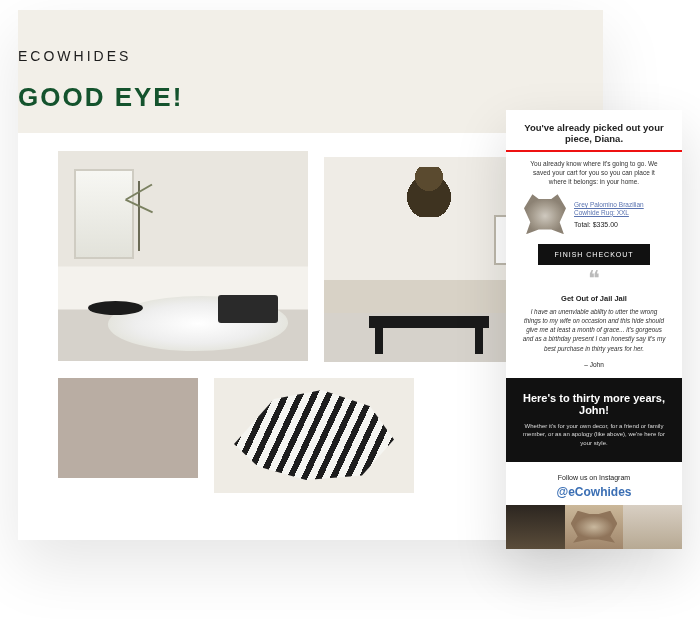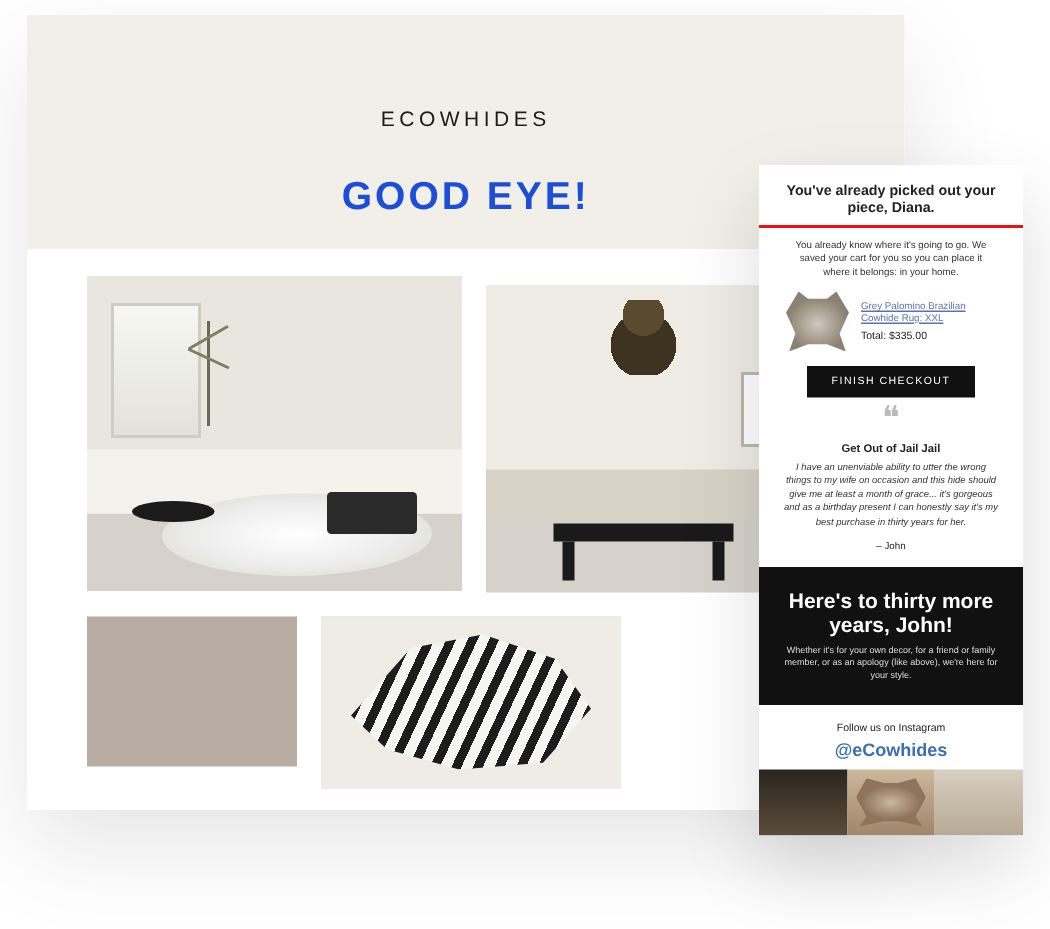--- a/index.html
+++ b/index.html
@@ -16,35 +16,35 @@
     left: 18px;
     top: 10px;
     width: 585px;
     height: 530px;
     background: #fff;
     box-shadow: 0 25px 60px rgba(0,0,0,0.10);
     overflow: hidden;
   }
   .hero {
     background: #f2efe8;
-    padding: 61px 0 20px 0;
-    text-align: center;
+    padding: 38px 0 20px 0;
+    text-align: left;
   }
   .hero h2 {
     font-size: 14px;
     letter-spacing: 3px;
     font-weight: 500;
     color: #1d1d1d;
   }
   .hero h1 {
-    margin-top: 28px;
+    margin-top: 18px;
     font-size: 26px;
     letter-spacing: 2px;
     font-weight: 800;
-    color: #1d4ed8;
+    color: #14532d;
   }
   .collage {
     margin-top: 18px;
     padding: 0 40px;
   }
   .row1 { display: flex; gap: 16px; }
   .img-box { background: #d6d2cb; position: relative; overflow: hidden; }
   .img-a { width: 250px; height: 210px; }
   .img-b { width: 210px; height: 205px; margin-top: 6px; }
   .row2 { display: flex; gap: 16px; margin-top: 16px; }
@@ -126,21 +126,21 @@
     cursor:pointer;
   }
   .quote-ic { font-size:22px; color:#bbb; margin:10px 0 0; line-height:0.4;}
   .q-title { font-size:7.5px; font-weight:600; margin-top:10px;}
   .q-body { font-style:italic; font-size:6.3px; line-height:1.45; color:#333; margin-top:4px; padding:0 2px;}
   .q-auth { font-size:6.5px; margin-top:8px; }
   .blackband {
     background:#111; color:#fff; text-align:center;
     padding:14px 12px;
   }
-  .bb-h { font-size:14px; font-weight:600;}
+  .bb-h { font-size:11px; font-weight:600;}
   .bb-p { font-size:6px; line-height:1.45; margin-top:6px; color:#ddd;}
   .follow { text-align:center; padding:12px 0 6px; }
   .follow .lbl { font-size:7px; }
   .follow .ig { color:#3b6fb4; font-size:12px; font-weight:600; margin-top:4px; display:block;}
   .thumbs { display:flex; height:44px; }
   .thumbs div { flex:1; }
   .th1 { background:linear-gradient(#2c2620,#5a4c3a); }
   .th2 { background:linear-gradient(#cbb89a,#a0866b); position:relative;}
   .th2::after{content:"";position:absolute;inset:6px;background:radial-gradient(ellipse 60% 50% at 50% 50%,#c9b89e,#8f745a 70%);clip-path:polygon(15% 0,40% 10%,60% 10%,85% 0,100% 40%,85% 80%,95% 100%,60% 90%,40% 90%,5% 100%,15% 80%,0 40%);}
   .th3 { background:linear-gradient(#d8cfc3,#b7a993); }

